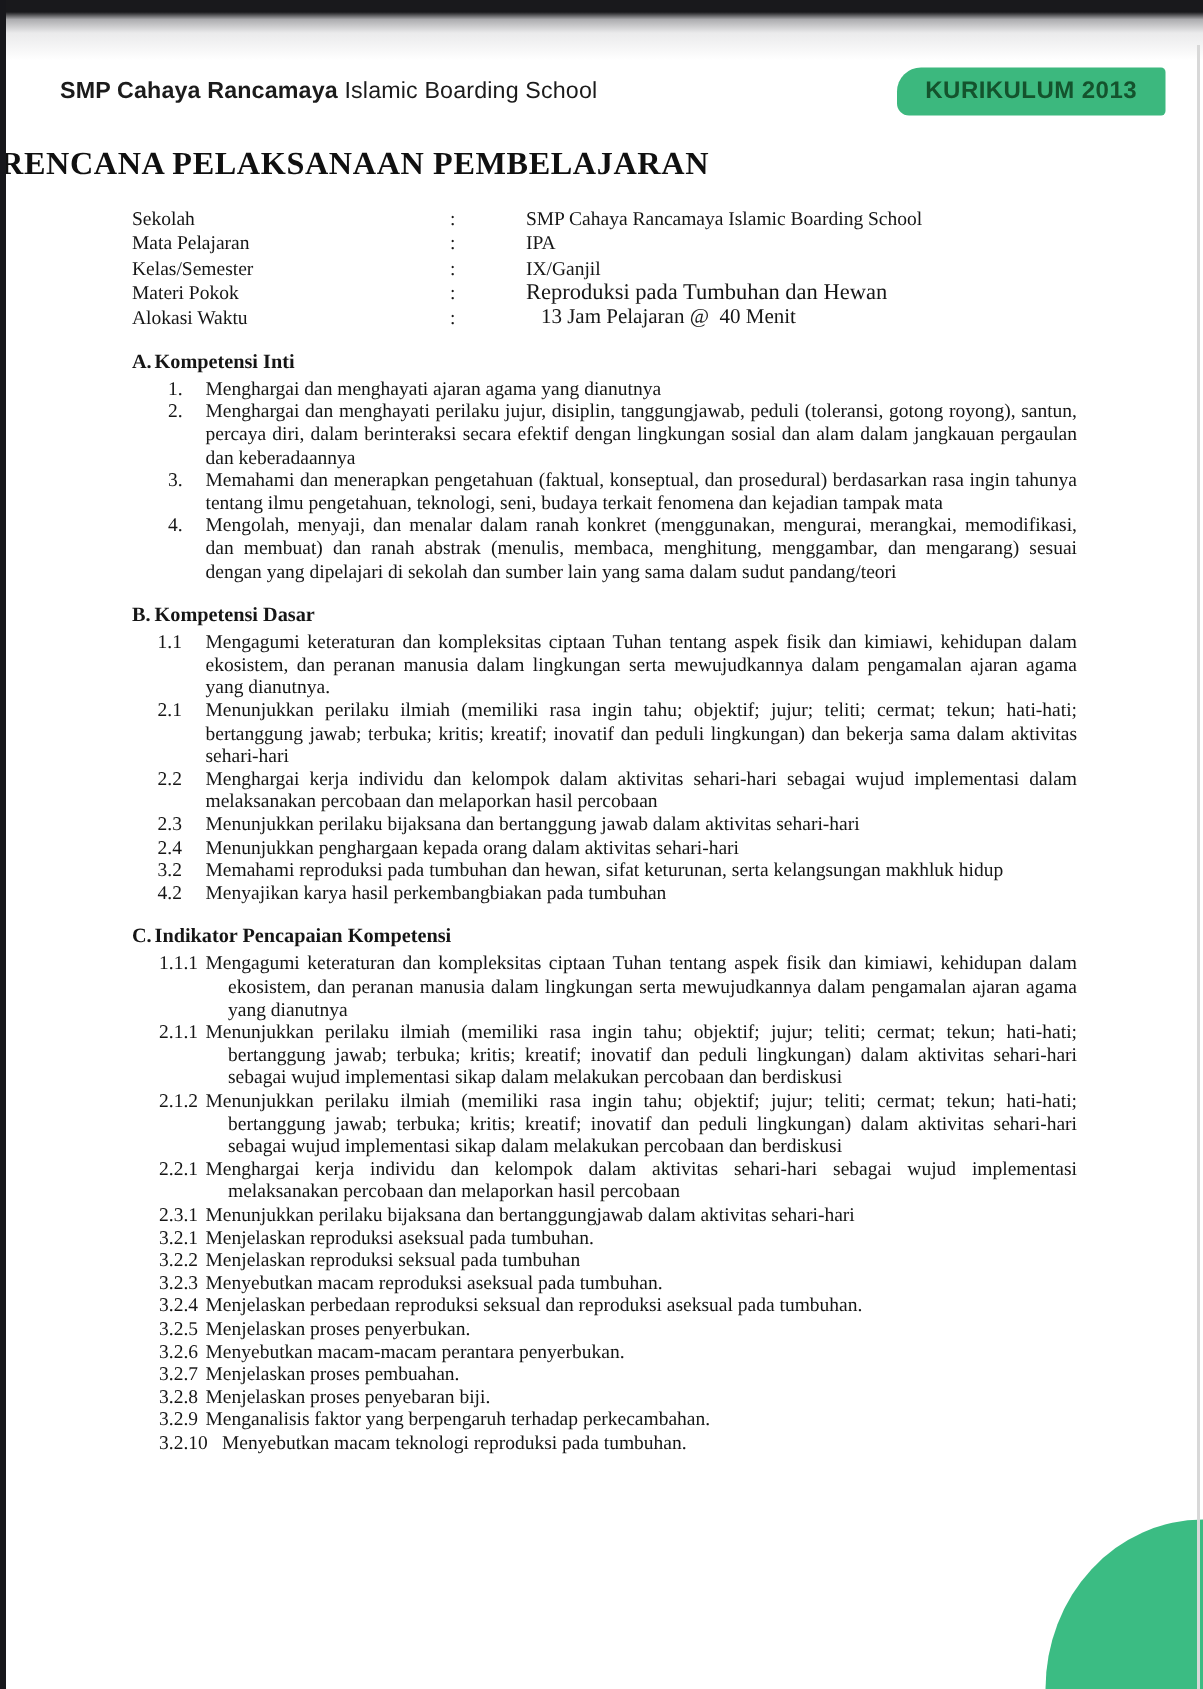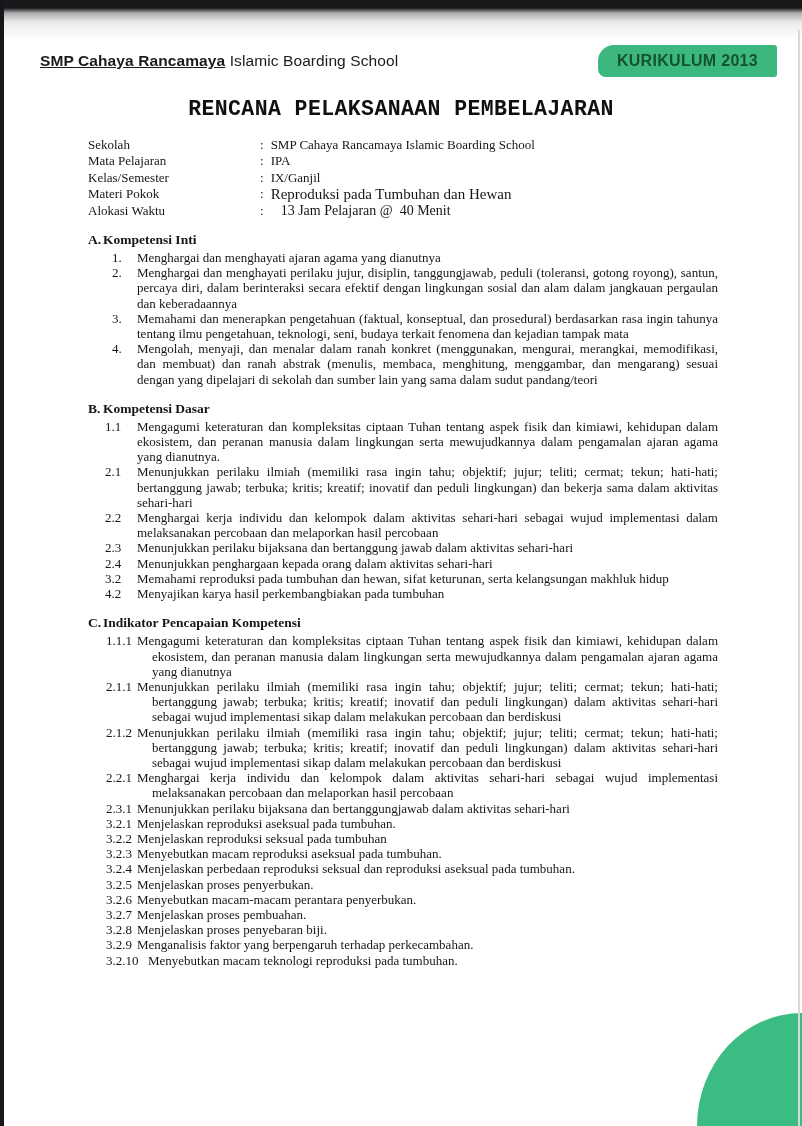--- a/index.html
+++ b/index.html
@@ -16,35 +16,35 @@
   
   .top-shade{
     position:absolute;top:0;left:0;right:0;height:40px;z-index:8;pointer-events:none;
     background:linear-gradient(180deg,#19191c 0px,#19191c 8px,rgba(90,90,95,.50) 13px,rgba(160,160,165,.22) 22px,rgba(255,255,255,0) 40px);
   }
   .left-edge{position:absolute;left:0;top:0;bottom:0;width:4px;background:#17171b;z-index:9;}
   .right-edge{position:absolute;right:2px;top:30px;bottom:0;width:2px;background:#d8d8d8;z-index:9;}
   
   .header{display:flex;align-items:center;justify-content:space-between;padding:45px 25px 0 40px;}
   .school{font-family:"Liberation Sans",sans-serif;font-size:15.5px;color:#1b1b1b;letter-spacing:.1px;}
-  .school-bold{font-weight:700;text-decoration:underline;}
+  .school-bold{font-weight:700;}
   .badge{
     background:var(--badge-green);color:#14532d;
     font-family:"Liberation Sans",sans-serif;font-weight:700;font-size:16px;
     height:32px;line-height:32px;padding:0 19px;
     border-radius:16px 3px 3px 8px;letter-spacing:.3px;white-space:nowrap;
   }
   
   .title{
-    margin:20px 0 0;text-align:center;font-weight:700;font-size:21.5px;
-    letter-spacing:.4px;color:#101010;font-family:Liberation Mono, monospace;
+    margin:20px 0 0;text-align:left;font-weight:700;font-size:21.5px;
+    letter-spacing:.4px;color:#101010;font-family:Liberation Serif, serif;
   }
   
   .meta{margin:16px 84px 0 88px;}
-  .meta-row{display:flex;line-height:16.4px;align-items:center;}
+  .meta-row{display:flex;line-height:16.4px;align-items:center;gap:40px;}
   .m-label{width:172px;flex:none;font-size:13px;}
   .m-colon{flex:none;font-size:13px;}
   .m-value{margin-left:7px;font-size:13px;white-space:pre;}
   .meta-row:nth-child(4) .m-value{font-size:15px;}
   .meta-row:nth-child(5) .m-value{font-size:14px;margin-left:17px;}
   
   #sections{margin:13px 84px 0 88px;}
   .section + .section{margin-top:14px;}
   .sec-heading{font-weight:700;font-size:13.5px;line-height:16px;margin-bottom:2px;}
   .sec-letter{display:inline-block;width:15px;}

